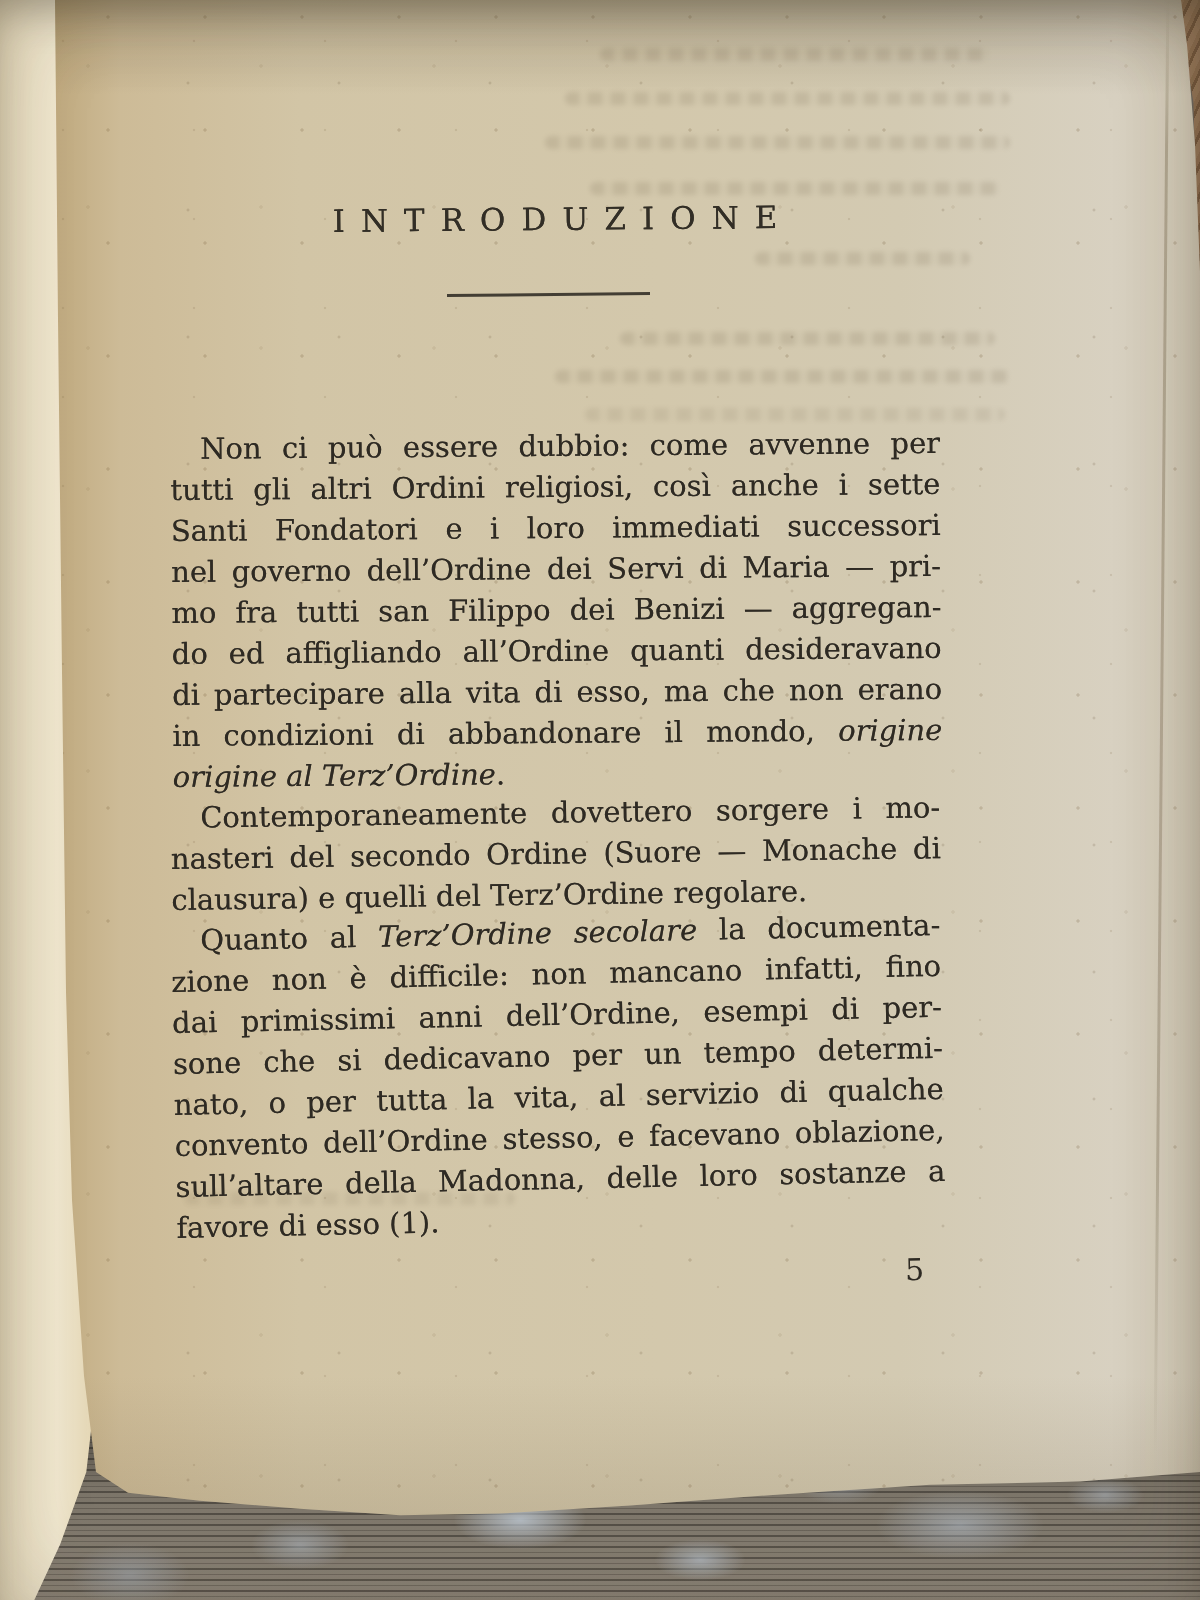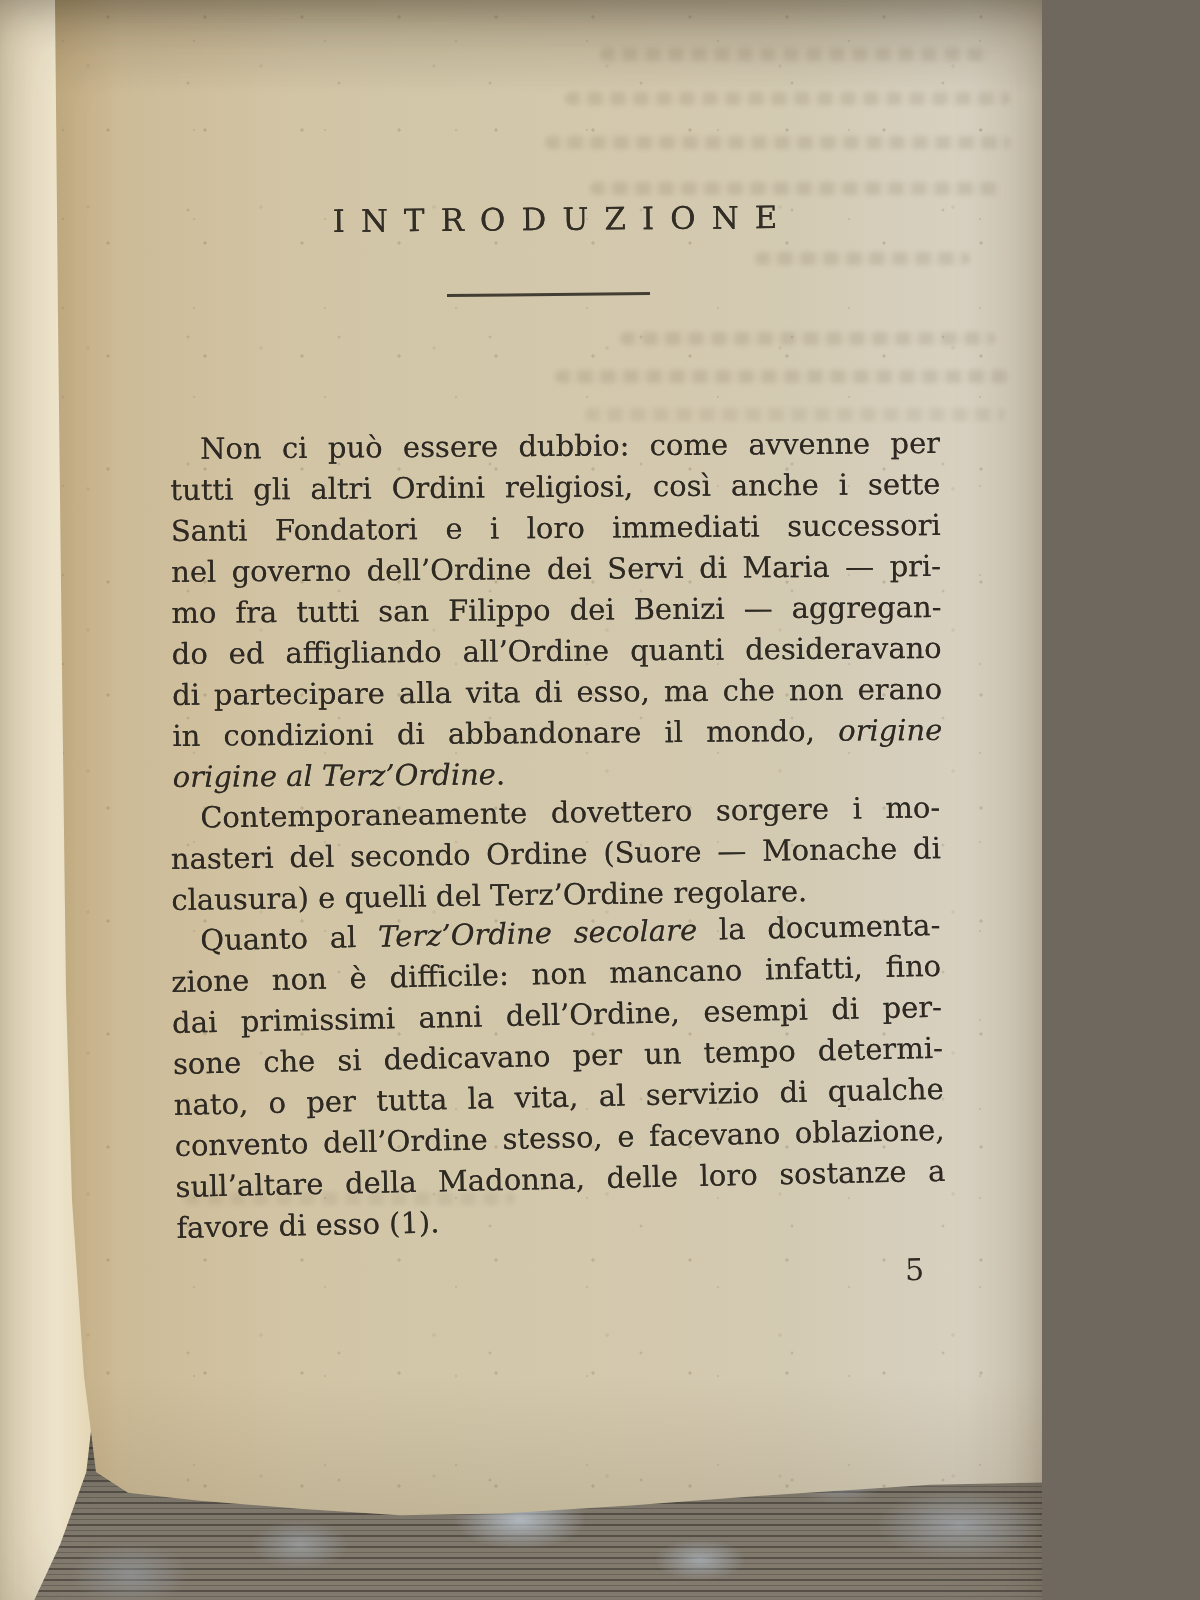--- a/index.html
+++ b/index.html
@@ -1,21 +1,21 @@
 <!DOCTYPE html>
 <html><head>
 <meta charset="utf-8">
 <style>
   html, body { margin:0; padding:0; }
   body {
     width:1200px; height:1600px; overflow:hidden;
     background:#6e685e;
     font-family:"DejaVu Serif", serif;
   }
-  .photo { position:relative; width:1042px; height:1600px; overflow:hidden; }
+  .photo { position:relative; width:1200px; height:1600px; overflow:hidden; }
 
   
   .wood-bottom {
     position:absolute; left:0; bottom:0; width:1200px; height:175px; z-index:0;
     background:
       radial-gradient(ellipse 95px 42px at 520px 95px,  rgba(186,196,206,.85), rgba(186,196,206,0) 70%),
       radial-gradient(ellipse 65px 30px at 700px 135px, rgba(180,190,200,.7),  rgba(180,190,200,0) 70%),
       radial-gradient(ellipse 120px 50px at 960px 100px,rgba(175,185,196,.6),  rgba(175,185,196,0) 70%),
       radial-gradient(ellipse 70px 36px at 300px 120px, rgba(172,182,192,.55), rgba(172,182,192,0) 70%),
       radial-gradient(ellipse 55px 26px at 1105px 70px, rgba(172,182,194,.5),  rgba(172,182,194,0) 70%),

